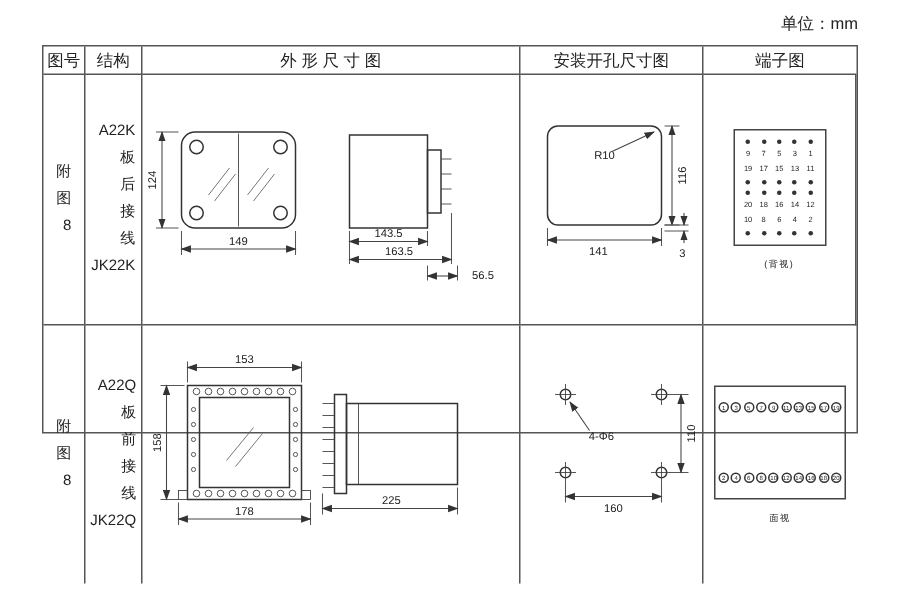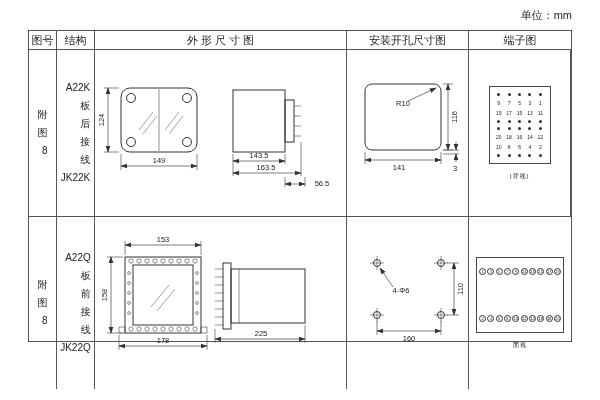--- a/index.html
+++ b/index.html
@@ -2,21 +2,21 @@
 <html><head>
 <meta charset="utf-8">
 <style>
   * { margin:0; padding:0; box-sizing:border-box; }
   html,body { width:600px; height:400px; background:#fff; overflow:hidden; }
   body { font-family:"Liberation Sans","DejaVu Sans",sans-serif; color:#222; position:relative; }
 
   .unit-label { position:absolute; top:8px; right:28px; font-size:11px;margin-left:20px; }
 
   .spec-table {
-    position:absolute; left:28px; top:30px; width:544px; height:312px;
+    position:absolute; left:28px; top:30px; width:544px; height:259px;
     border:1px solid #555;
     display:grid;
     grid-template-columns:28px 38px 252px 122px 102px;
     grid-template-rows:19px 167px 172px;
   }
   .cell { border-right:1px solid #555; border-bottom:1px solid #555; overflow:hidden;
           display:flex; align-items:center; justify-content:center; }
   .cell.last-col { border-right:none; }
   .cell.last-row { border-bottom:none; }
   .head { font-size:11px; white-space:nowrap; }

